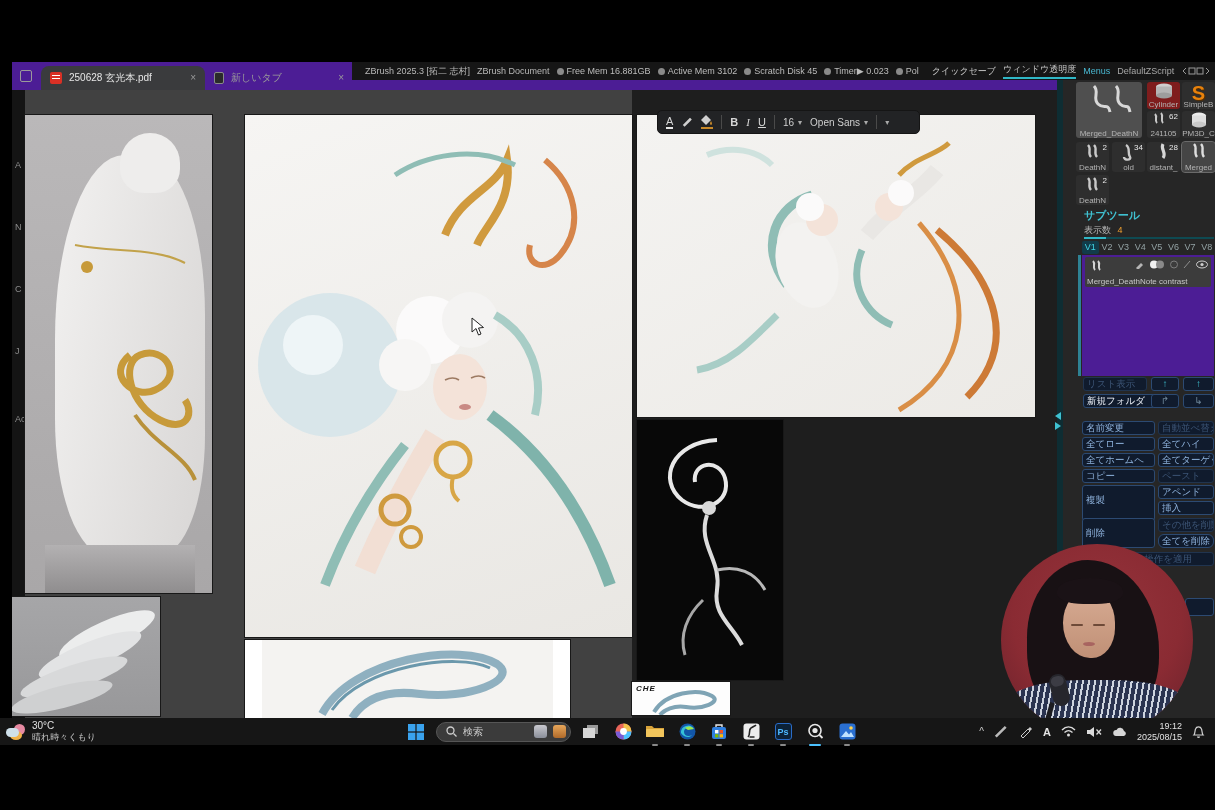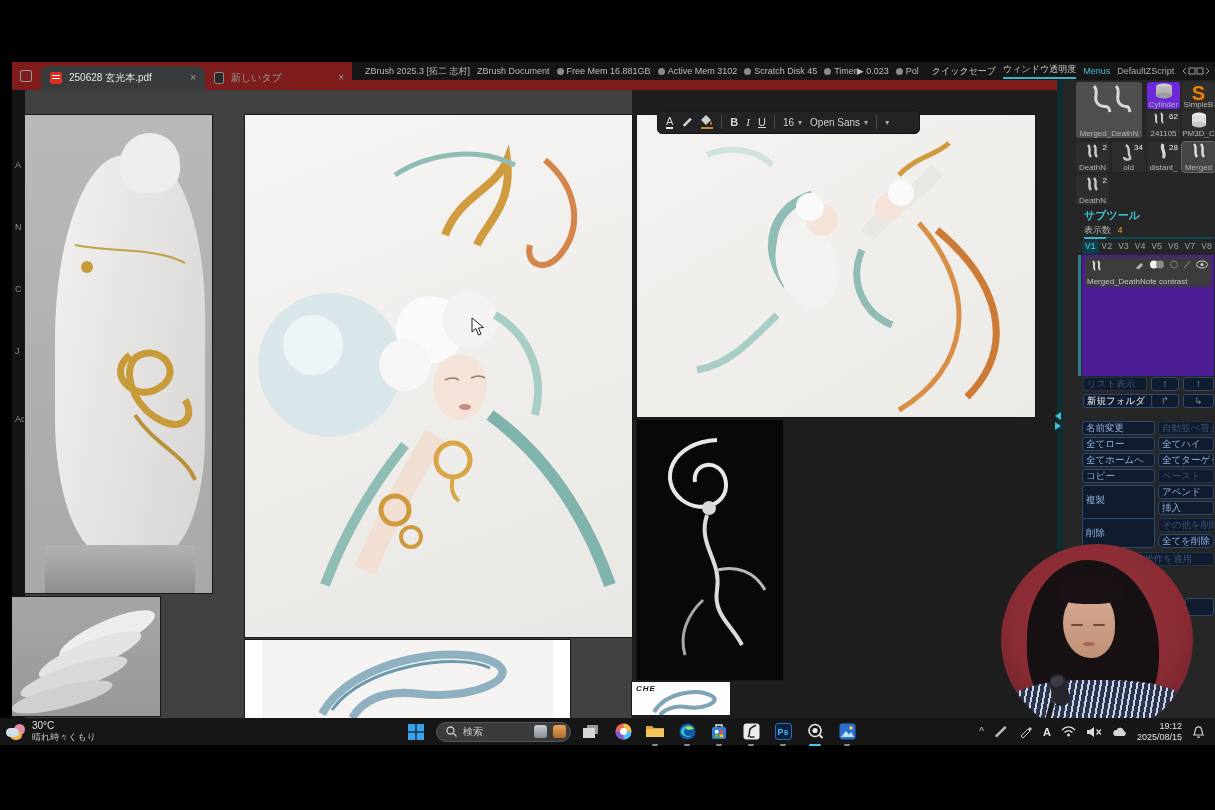--- a/index.html
+++ b/index.html
@@ -15,21 +15,21 @@
   #zb-titlebar .dot { display:inline-block; width:7px; height:7px; border-radius:50%;
     background:#8a8a8a; margin-right:3px; vertical-align:-1px; }
   #zb-titlebar .stat { color:#bdbdbd; }
   .tealtxt { color:#49b8d2; }
   .underline-teal { border-bottom:2px solid #2fb7c6; padding-bottom:1px; }
   .iconrow { display:flex; gap:4px; align-items:center; }
   .iconrow svg { display:block; }
 
   
   #browser { left:12px; top:62px; width:1045px; height:656px; background:#1f1f1f; z-index:1; }
-  #tabbar { position:absolute; left:0; top:0; width:100%; height:28px; background:#7f1d1d;
+  #tabbar { position:absolute; left:0; top:0; width:100%; height:28px; background:#4c1d95;
     display:flex; align-items:center; }
   .tabsquare { width:12px; height:12px; border:1.5px solid #9a9a9a; border-radius:2px; margin:0 9px 0 8px; }
   .tab { height:24px; margin-top:3px; display:flex; align-items:center; gap:7px;
     padding:0 9px; border-radius:8px 8px 0 0; font-size:10px; max-width:170px; }
   .tab.active { background:#3a3b3d; color:#e6e6e6; width:164px; }
   .tab.inactive { color:#9a9a9a; width:148px; }
   .tab .close { margin-left:auto; color:#9a9a9a; font-size:10px; }
   .pdfbadge { width:12px; height:12px; background:#d93025; border-radius:2px; position:relative; flex:0 0 aupx; }
   .pdfbadge i { position:absolute; left:2px; right:2px; top:3px; height:1.5px; background:#fff; }
   .pdfbadge i + i { top:6px; }
@@ -320,21 +320,21 @@
   </svg>
 
   <div id="zpanel" class="abs">
 
     <div class="titem sel" style="left:13px;top:2px;width:66px;height:56px;">
       <svg width="66" height="44" viewBox="0 0 66 44">
           <path d="M18 4 c6 6 -2 12 4 18 s10 -2 12 8 M40 4 c6 6 -2 12 4 18 s8 -2 10 8" stroke="#d8d8d8" stroke-width="3" fill="none"></path>
         </svg>
       <span class="tlabel">Merged_DeathN</span>
     </div>
-    <div class="titem" style="left:84px;top:2px;width:33px;height:27px;background:#6d28d9;">
+    <div class="titem" style="left:84px;top:2px;width:33px;height:27px;background:#7f1d1d;">
       <svg width="22" height="16" viewBox="0 0 22 16" style="margin-top:1px;">
           <ellipse cx="11" cy="3.5" rx="8" ry="3" fill="#cfcfcf"></ellipse>
           <rect x="3" y="3.5" width="16" height="9" fill="#b5b5b5"></rect>
           <ellipse cx="11" cy="12.5" rx="8" ry="3" fill="#9d9d9d"></ellipse>
         </svg>
       <span class="tlabel">Cylinder</span>
     </div>
     <div class="titem" style="left:119px;top:2px;width:33px;height:27px;background:#2e2e2e;">
       <span class="sglyph">S</span>
       <span class="tlabel">SimpleB</span>
@@ -390,21 +390,21 @@
     </div>
 
     <div class="abs zhdr" style="left:21px;top:128px;">サブツール</div>
     <div class="abs" style="left:21px;top:144px;font-size:9px;color:#b9b9b9;">
       <span>表示数</span>
       <span style="color:#f0a030;margin-left:4px;">4</span>
     </div>
     <div class="abs" style="left:21px;top:157px;width:130px;height:2px;background:#0e4a52;">
       <div style="width:22px;height:2px;background:#2fb7c6;"></div>
     </div>
-    <div class="abs" style="left:19px;top:161px;width:133px;display:flex;font-family:Liberation Mono, monospace;">
+    <div class="abs" style="left:19px;top:161px;width:133px;display:flex;">
       <span class="vtab on">V1</span>
       <span class="vtab">V2</span>
       <span class="vtab">V3</span>
       <span class="vtab">V4</span>
       <span class="vtab">V5</span>
       <span class="vtab">V6</span>
       <span class="vtab">V7</span>
       <span class="vtab">V8</span>
     </div>
 

